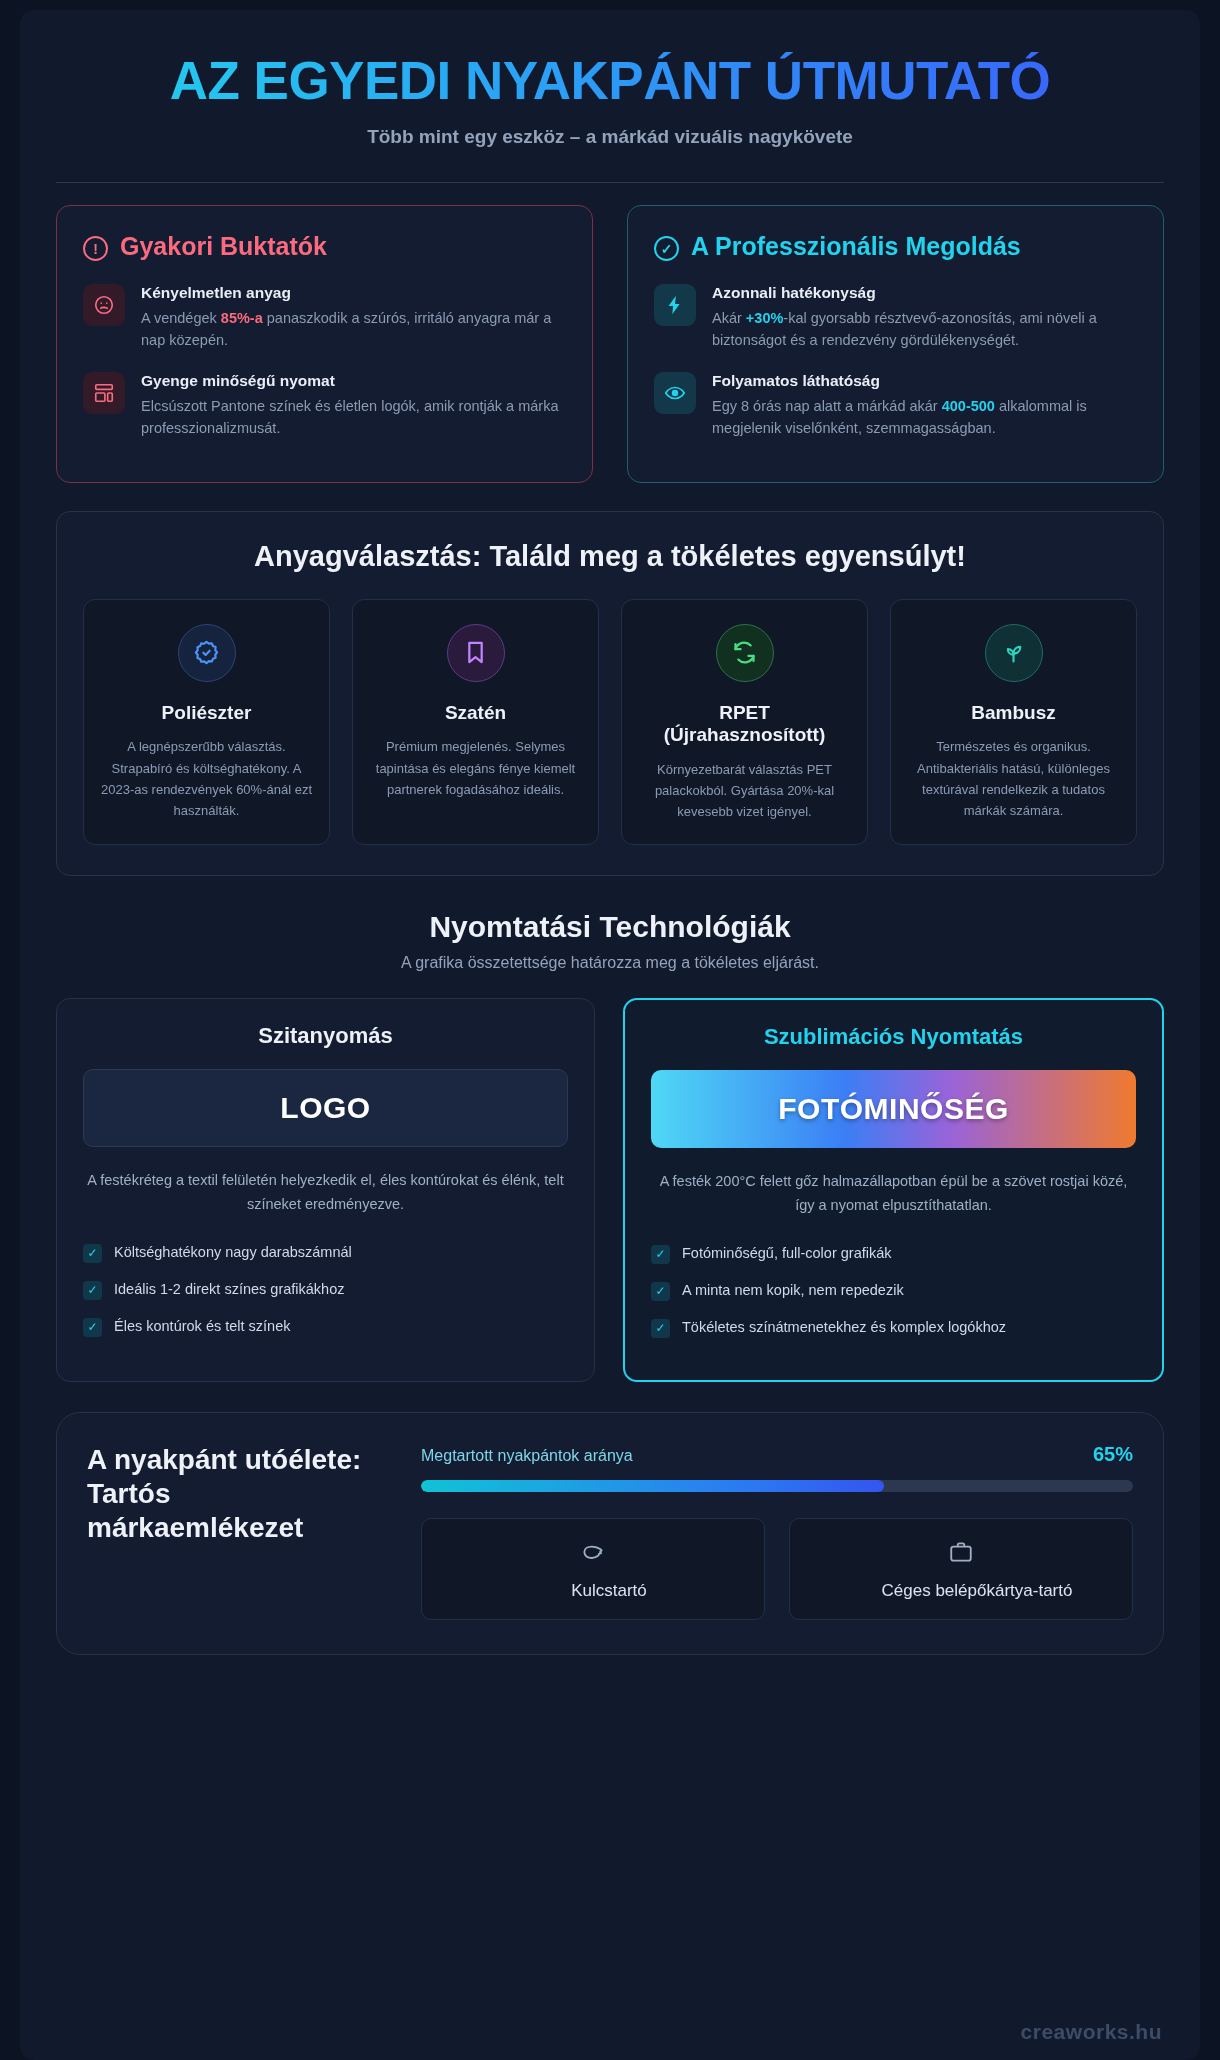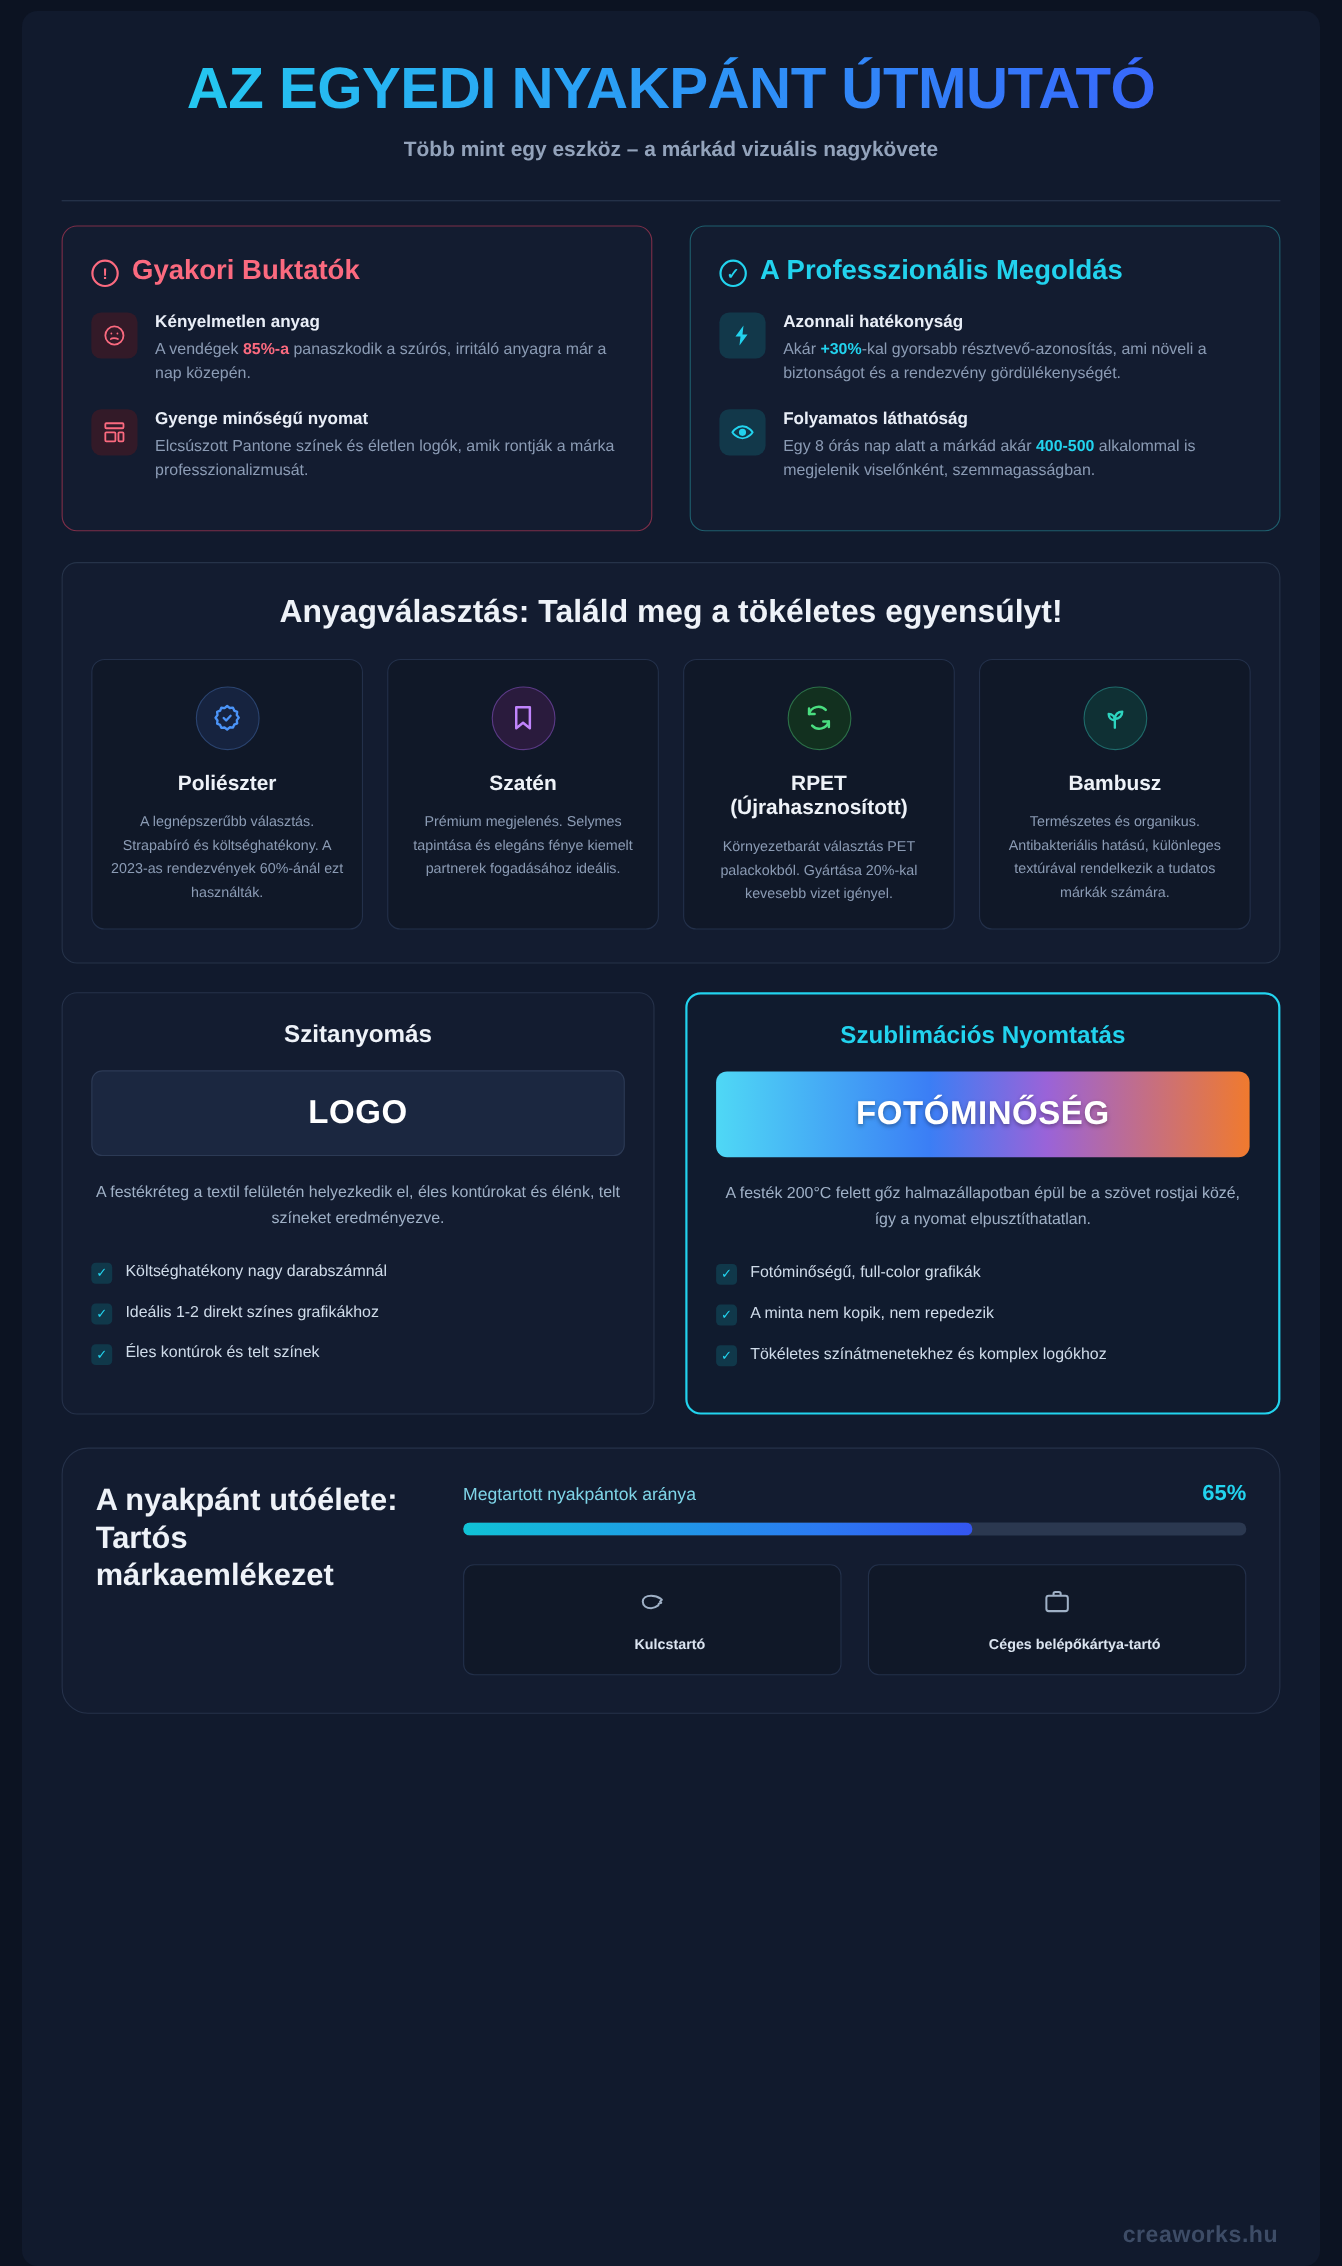--- a/index.html
+++ b/index.html
@@ -136,21 +136,21 @@
   .bar-lbl { font-size:16px; color:#7fd5e8; }
   .bar-val { font-size:20px; font-weight:bold; color:#22d3ee; }
   .track { height:12px; border-radius:6px; background:#2b3850; margin-top:14px; overflow:hidden; }
   .fill  { height:100%; border-radius:6px; background:linear-gradient(90deg,#10c3d6 0%,#2b7af2 70%,#3455f0 100%); }
   .uses { display:flex; gap:24px; margin-top:26px; }
   .use {
     flex:1; background:#101828; border:1px solid #23304a; border-radius:10px;
     padding:20px 10px 18px 10px; text-align:center;
   }
   .use .g { color:#9fb0c6; display:block; margin-bottom:12px; }
-  .use .n { font-size:13px; font-weight:bold; color:#dbe4f0;padding-left:32px; }
+  .use .n { font-size:17px; font-weight:normal; color:#dbe4f0;padding-left:32px; }
 
   .brand {
     position:absolute; right:38px; bottom:16px;
     font-size:21px; font-weight:bold; color:#3d4c66; letter-spacing:0.5px;
   }
 </style>
 </head>
 <body>
 
 <div class="page">
@@ -278,20 +278,24 @@
             <path d="M12 14c0-2.8-2-5-5-5 0 2.8 2 5 5 5z"></path>
           </svg>
         </div>
         <h3>Bambusz</h3>
         <p>Természetes és organikus. Antibakteriális hatású, különleges textúrával rendelkezik a tudatos márkák számára.</p>
       </div>
 
     </div>
   </div>
 
+  <div class="tech-title">
+    <h2>Nyomtatási Technológiák</h2>
+    <p>A grafika összetettsége határozza meg a tökéletes eljárást.</p>
+  </div>
 
   <div class="tech-grid">
 
     <div class="tech plain">
       <h3>Szitanyomás</h3>
       <div class="swatch flat">LOGO</div>
       <div class="desc">A festékréteg a textil felületén helyezkedik el, éles kontúrokat és élénk, telt színeket eredményezve.</div>
       <div class="bullets">
         <div class="bullet">
             <span class="chk">✓</span>

